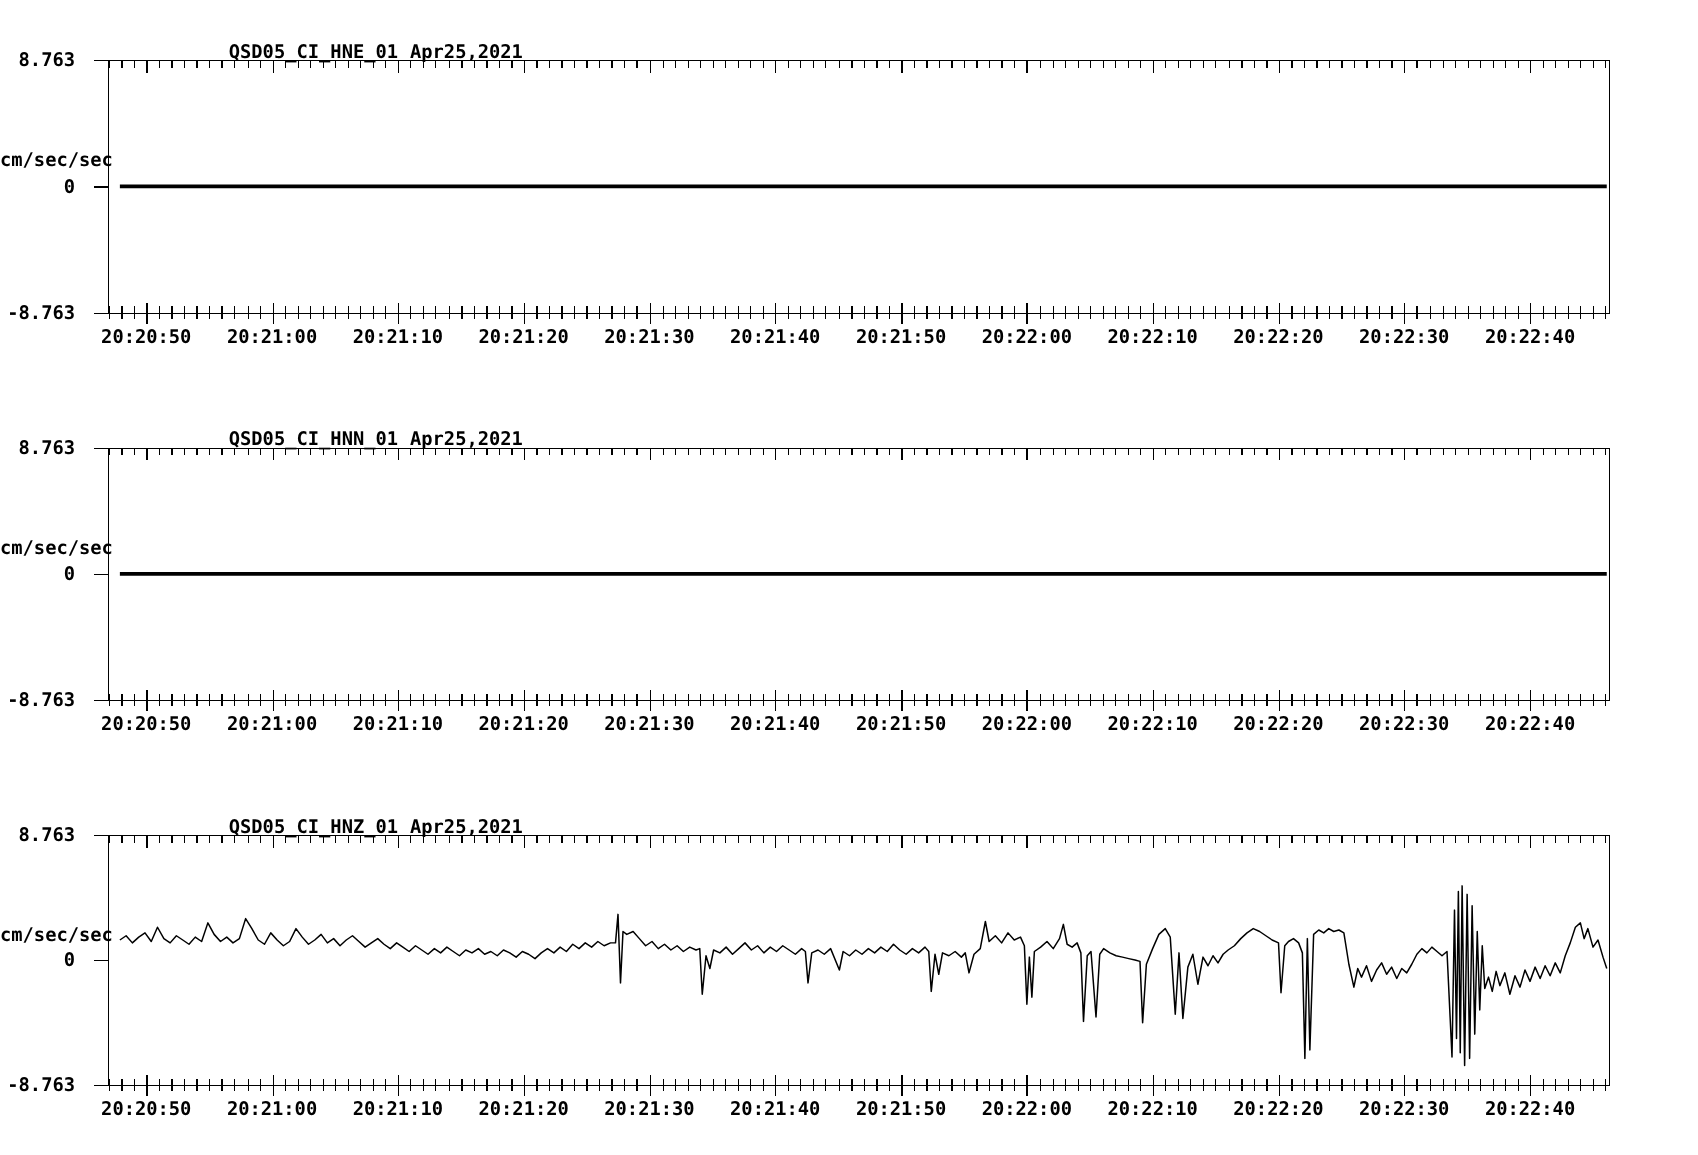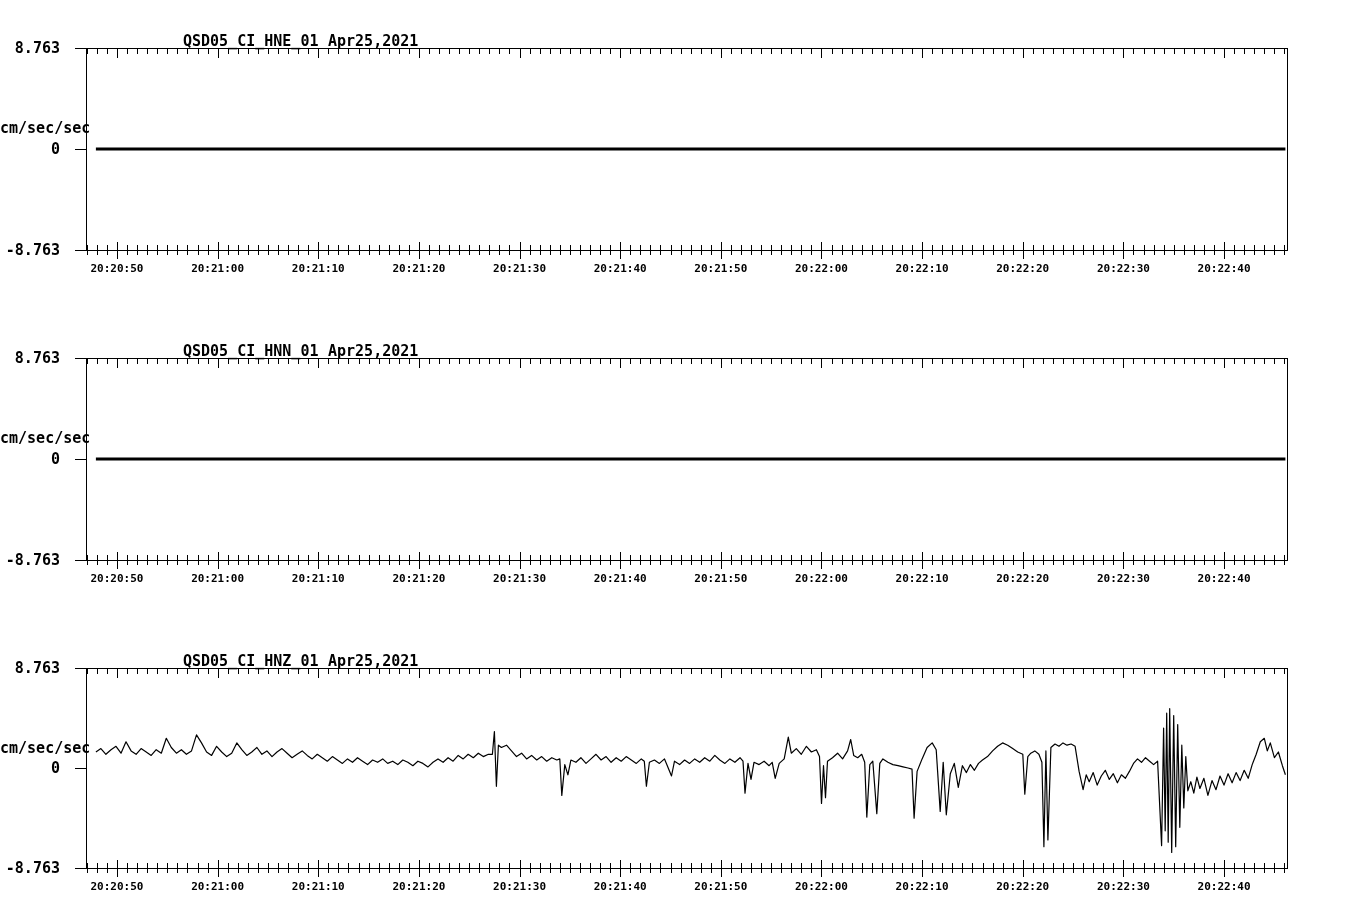--- a/index.html
+++ b/index.html
@@ -12,21 +12,21 @@
   .num{width:60px;left:0;text-align:right;}
   .unit{width:78px;left:0;text-align:right;}
   .title{left:183px;}
   .date{left:328px;}
   .t0{top:34px;}  .t1{top:344px;}  .t2{top:654px;}
   .yt0{top:41px;} .yt1{top:351px;} .yt2{top:661px;}
   .yu0{top:121px;}.yu1{top:431px;} .yu2{top:741px;}
   .yz0{top:142px;}.yz1{top:452px;} .yz2{top:761px;}
   .yb0{top:243px;}.yb1{top:553px;} .yb2{top:861px;}
   .xrow{position:absolute;left:0;top:0;width:1358px;height:0;}
-  .xtick{position:absolute;width:80px;text-align:center;font-size:11px;line-height:14px;white-space:pre;}
+  .xtick{position:absolute;width:80px;text-align:center;font-size:15px;line-height:14px;white-space:pre;}
   svg{position:absolute;left:0;top:0;}
 </style>
 </head>
 <body>
 
 <svg id="plot-canvas" width="1358" height="924" viewBox="0 0 1358 924">
     <rect x="86.5" y="48.5" width="1201" height="202" fill="none" stroke="#000000" stroke-width="1" shape-rendering="crispEdges"></rect>
     <line x1="75" y1="48.5" x2="86" y2="48.5" stroke="#000000" stroke-width="1" shape-rendering="crispEdges"></line>
     <line x1="75" y1="149.5" x2="86" y2="149.5" stroke="#000000" stroke-width="1" shape-rendering="crispEdges"></line>
     <line x1="75" y1="250.5" x2="86" y2="250.5" stroke="#000000" stroke-width="1" shape-rendering="crispEdges"></line>

